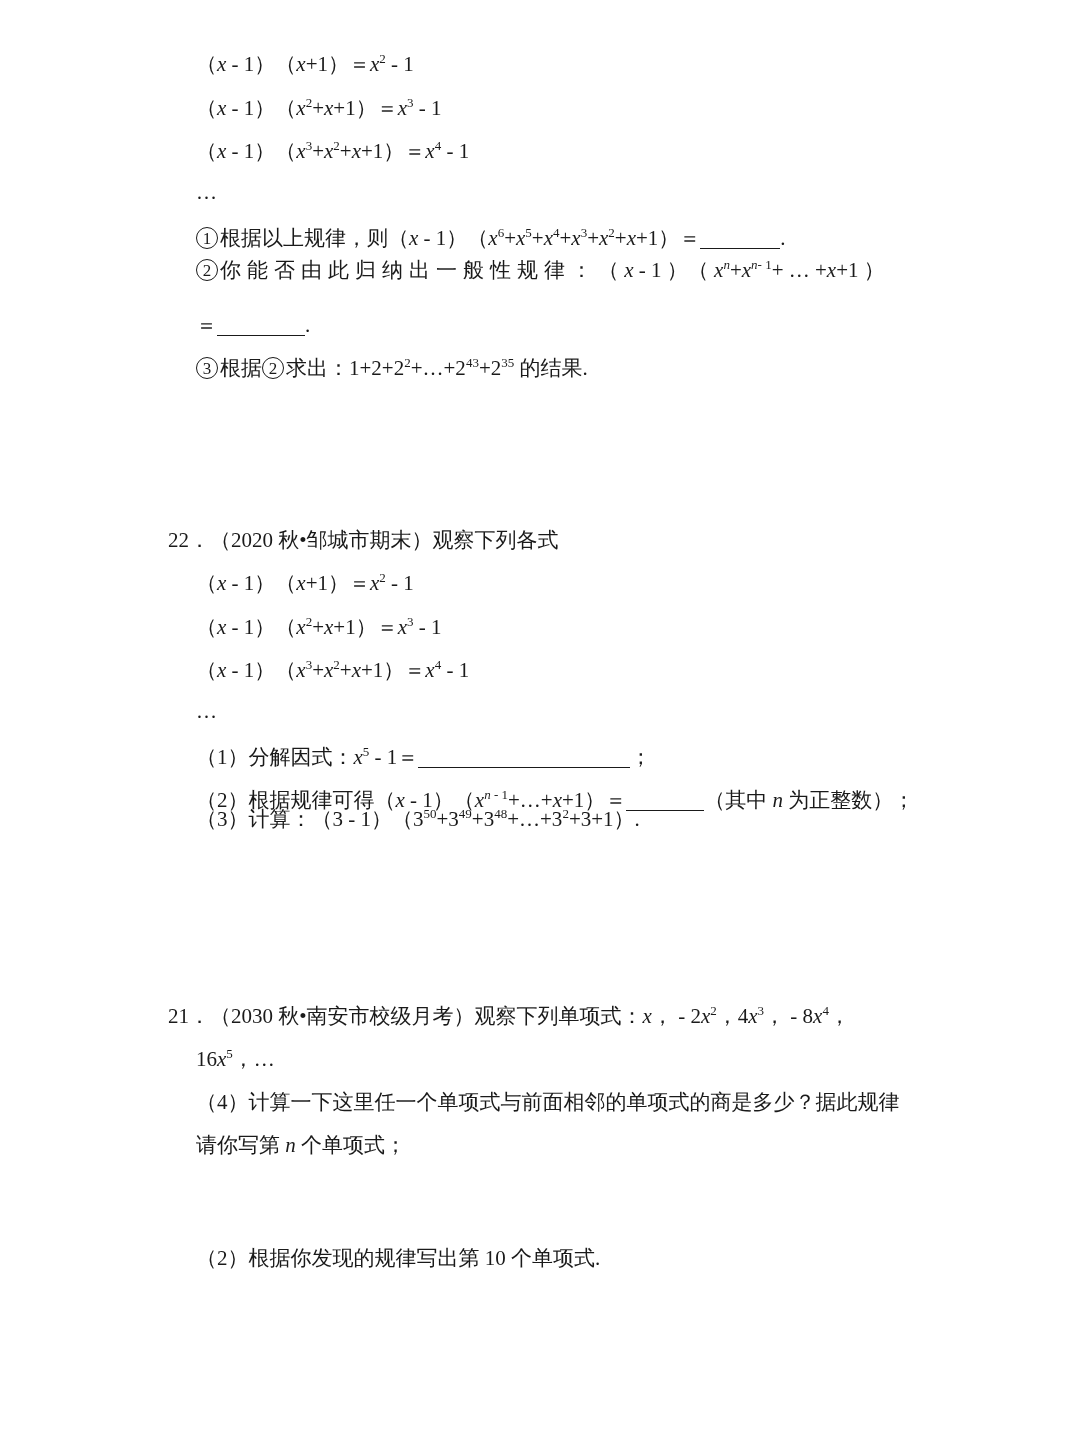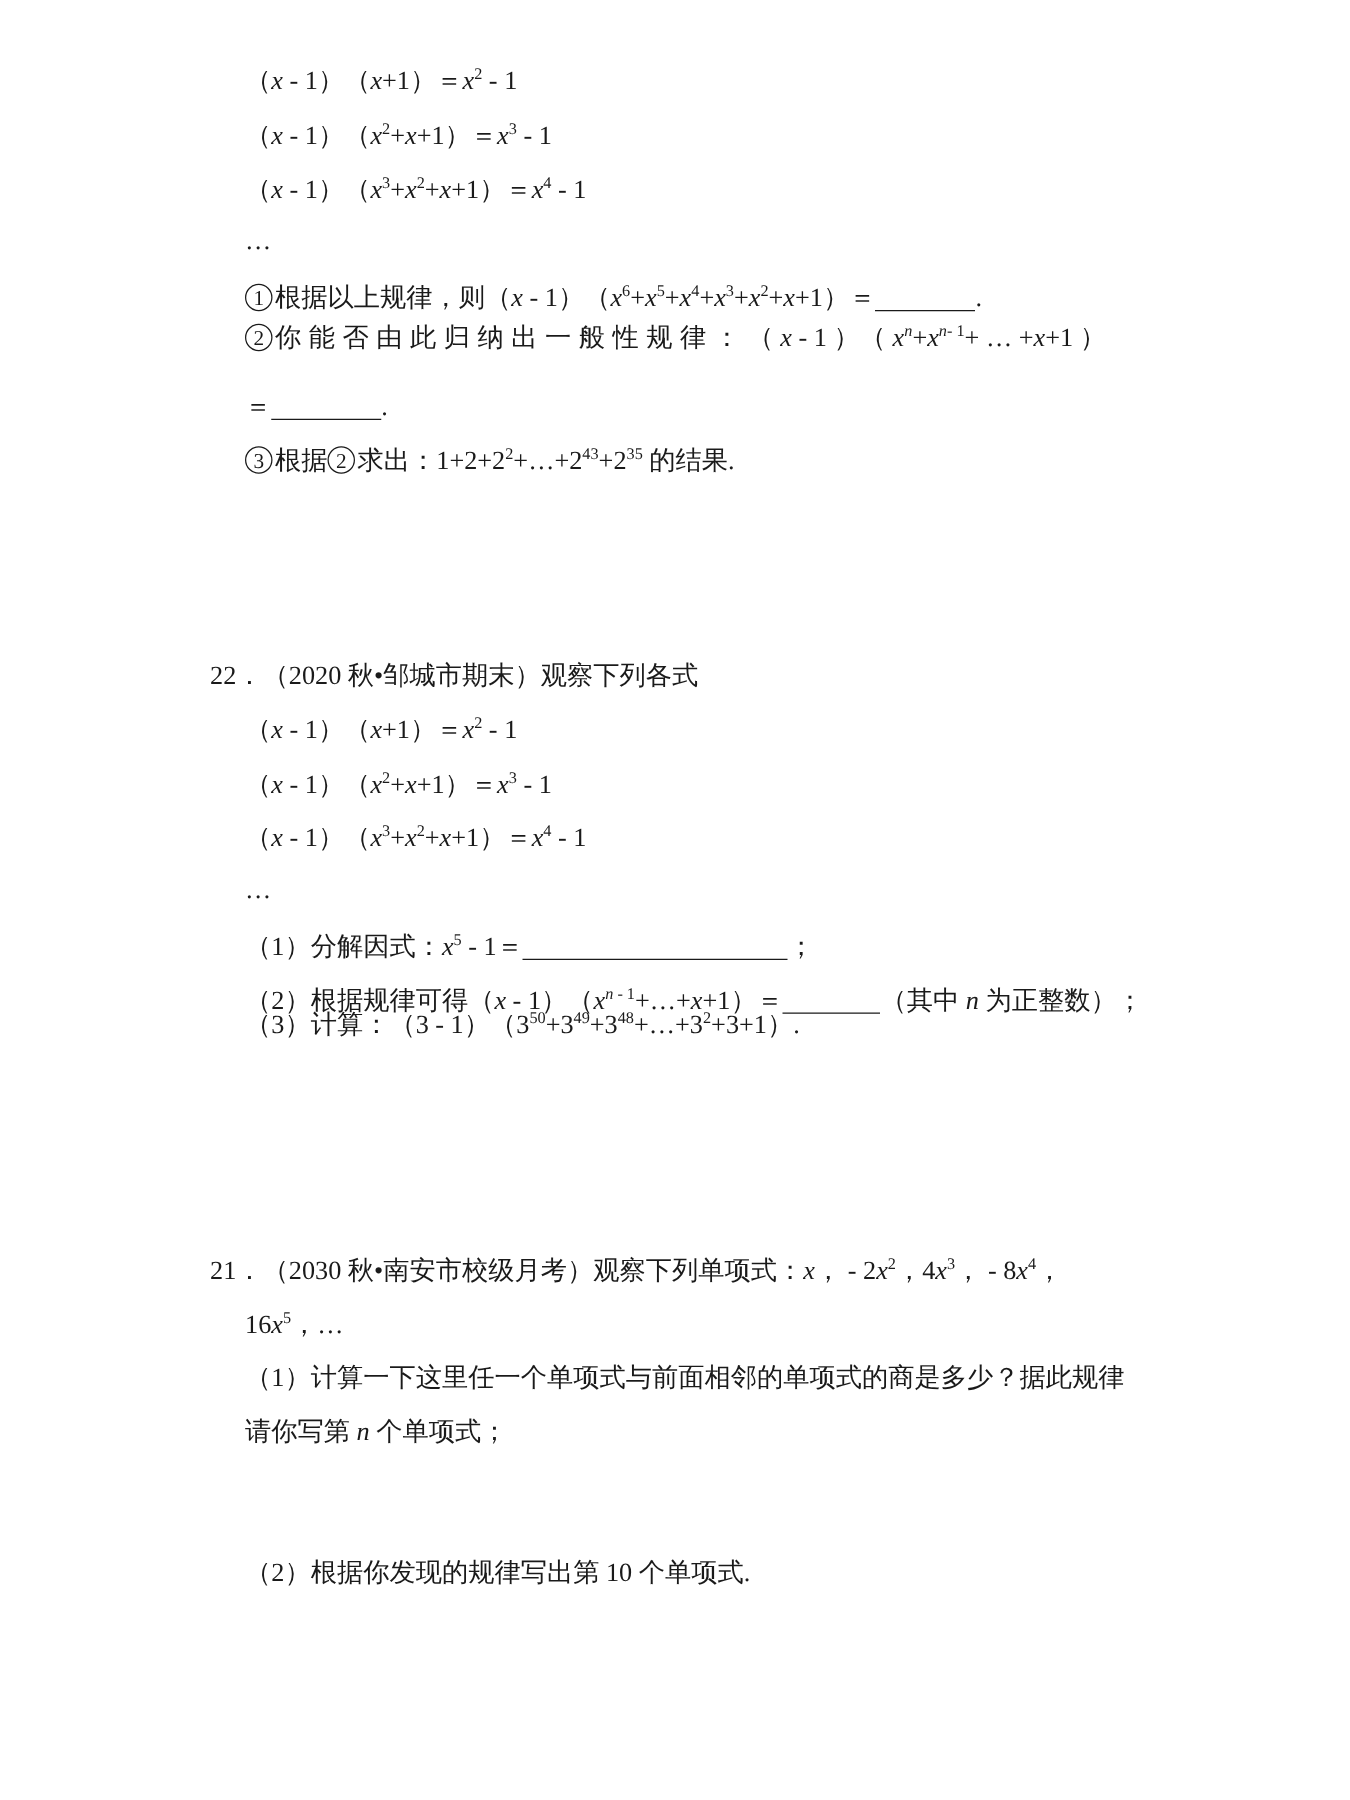--- a/index.html
+++ b/index.html
@@ -49,17 +49,17 @@
 <div class="line ind" style="top:697px">…</div>
 
 <div class="line ind" style="top:743px">（1）分解因式：<i>x</i><sup>5</sup> - 1＝<span class="blank" style="width:212px"></span>；</div>
 <div class="line ind" style="top:786px">（2）根据规律可得（<i>x</i> - 1）（<i>x<sup>n</sup></i><sup> - 1</sup>+…+<i>x</i>+1）＝<span class="blank" style="width:78px"></span>（其中 <i>n</i> 为正整数）；</div>
 <div class="line ind" style="top:805px">（3）计算：（3 - 1）（3<sup>50</sup>+3<sup>49</sup>+3<sup>48</sup>+…+3<sup>2</sup>+3+1）.</div>
 
 <div class="line qh" style="top:1002px">
   <span>21．</span><span>（2030 秋•南安市校级月考）</span>观察下列单项式：<i>x</i>， - 2<i>x</i><sup>2</sup>，4<i>x</i><sup>3</sup>， - 8<i>x</i><sup>4</sup>，
 </div>
 <div class="line ind" style="top:1045px">16<i>x</i><sup>5</sup>，…</div>
-<div class="line ind" style="top:1088px">（1）计算一下这里任一个单项式与前面相邻的单项式的商是多少？据此规律</div>
+<div class="line ind" style="top:1088px">（4）计算一下这里任一个单项式与前面相邻的单项式的商是多少？据此规律</div>
 <div class="line ind" style="top:1131px">请你写第 <i>n</i> 个单项式；</div>
 <div class="line ind" style="top:1244px">（2）根据你发现的规律写出第 10 个单项式.</div>
 
 <div class="footer">3／36</div>
 
 </body></html>

